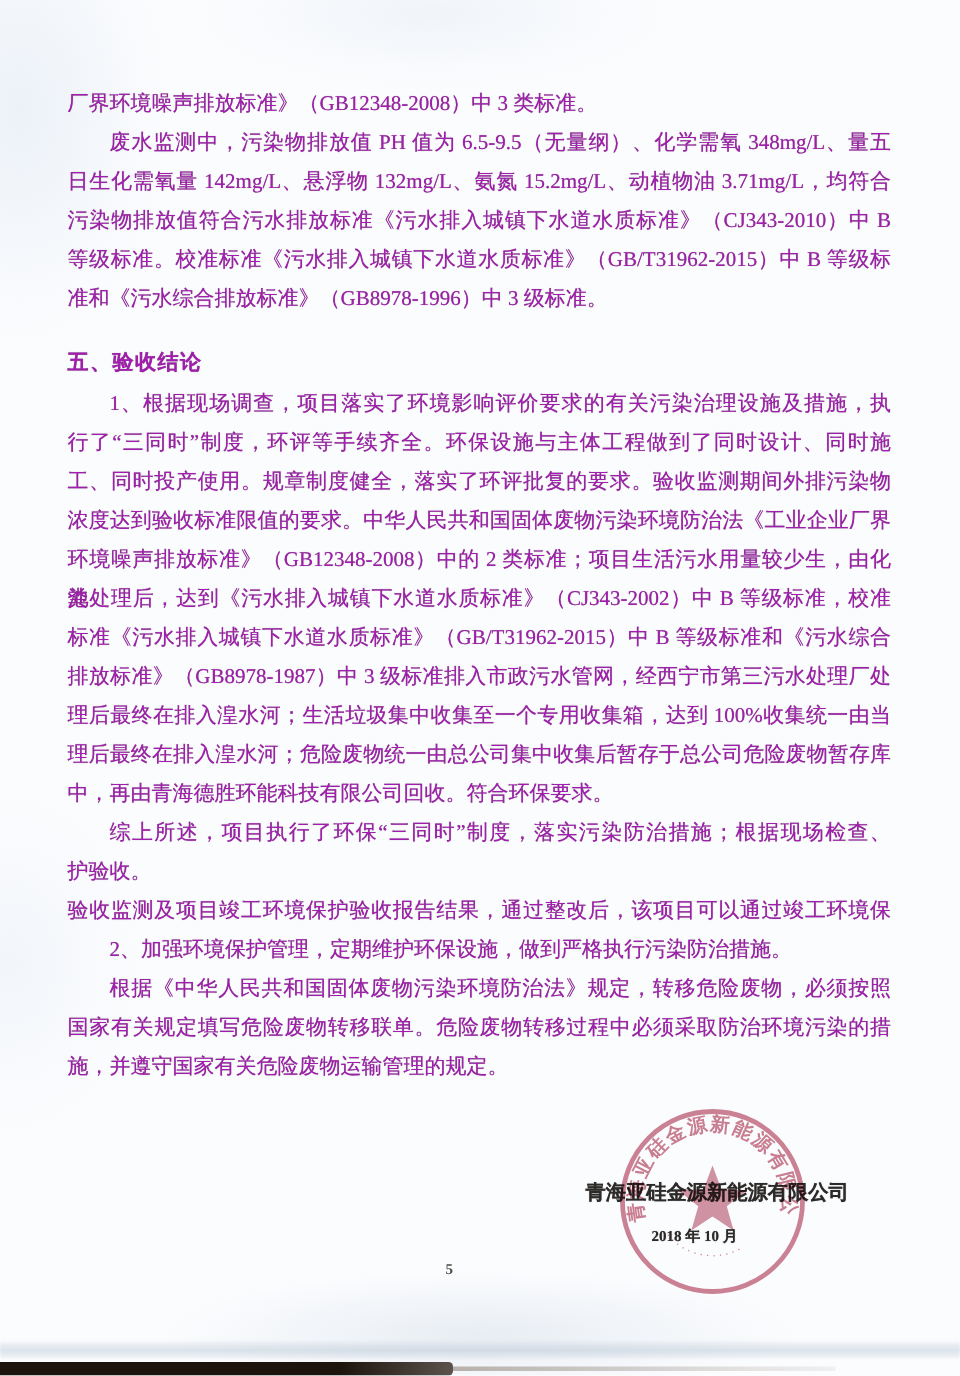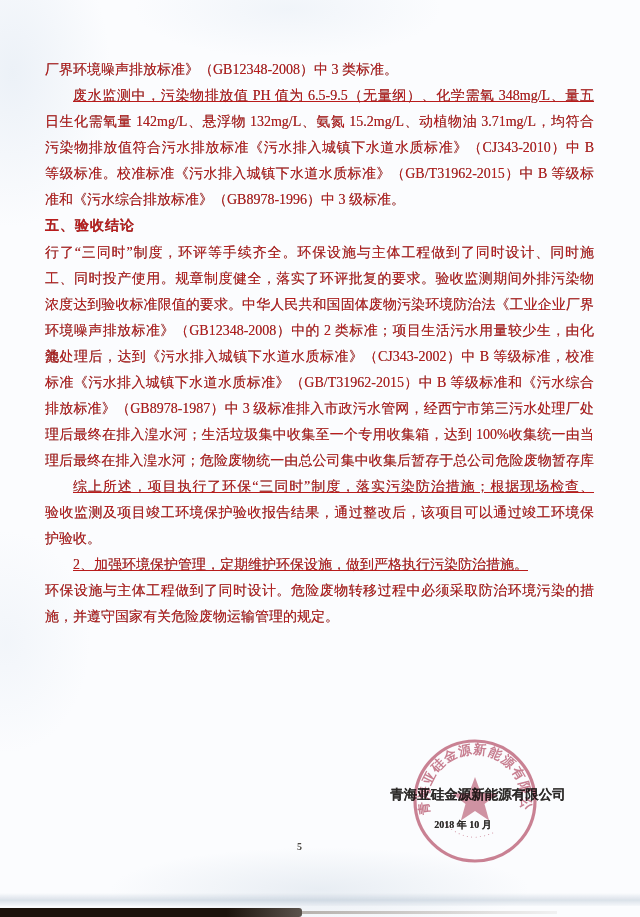--- a/index.html
+++ b/index.html
@@ -13,28 +13,28 @@
       radial-gradient(220px 70px at 45% 1%, rgba(176,198,221,.14), transparent 70%),
       radial-gradient(300px 60px at 50% 97%, rgba(165,185,205,.22), transparent 70%),
       #fbfcfe;
     font-family:"Liberation Serif","DejaVu Serif",serif;
   }
   .textbody{
     position:absolute; left:45px; top:57px; width:549px;
   }
   .line{
     font-size:14px; line-height:26px; height:26px;
-    color:#b91c1c;
+    color:#a21caf;
     text-align:justify; text-align-last:justify;
     text-shadow:0 0 .5px rgba(54,50,46,.65);
     white-space:normal;
   }
   .line.end{text-align-last:left;}
-  .line.heading{font-weight:bold; text-align-last:left; margin-top:0; margin-bottom:1px; letter-spacing:1px;}
-  .line.indent{text-indent:28px;text-decoration:underline;}
+  .line.heading{font-weight:bold; text-align-last:left; margin-top:17px; margin-bottom:1px; letter-spacing:1px;}
+  .line.indent{text-indent:28px;}
   .sig-company{
     position:absolute; top:787px; left:385px; width:186px;
     text-align:center; font-weight:bold; font-size:13.5px; line-height:16px;
     color:#2c2a28; text-shadow:0 0 .5px rgba(44,42,40,.7);
   }
   .sig-date{
     position:absolute; top:817px; left:391px; width:144px;
     text-align:center; font-weight:bold; font-size:10px; line-height:16px;
     color:#2c2a28; text-shadow:0 0 .5px rgba(44,42,40,.7);
   }
@@ -65,34 +65,37 @@
 <body>
 
 <div class="textbody">
     <div class="line end">厂界环境噪声排放标准》（GB12348-2008）中 3 类标准。</div>
     <div class="line full indent">废水监测中，污染物排放值 PH 值为 6.5-9.5（无量纲）、化学需氧 348mg/L、量五</div>
     <div class="line full">日生化需氧量 142mg/L、悬浮物 132mg/L、氨氮 15.2mg/L、动植物油 3.71mg/L，均符合</div>
     <div class="line full">污染物排放值符合污水排放标准《污水排入城镇下水道水质标准》（CJ343-2010）中 B</div>
     <div class="line full">等级标准。校准标准《污水排入城镇下水道水质标准》（GB/T31962-2015）中 B 等级标</div>
     <div class="line end">准和《污水综合排放标准》（GB8978-1996）中 3 级标准。</div>
     <div class="line heading">五、验收结论</div>
+    <div class="line full indent">1、根据现场调查，项目落实了环境影响评价要求的有关污染治理设施及措施，执</div>
     <div class="line full">行了“三同时”制度，环评等手续齐全。环保设施与主体工程做到了同时设计、同时施</div>
     <div class="line full">工、同时投产使用。规章制度健全，落实了环评批复的要求。验收监测期间外排污染物</div>
     <div class="line full">浓度达到验收标准限值的要求。中华人民共和国固体废物污染环境防治法《工业企业厂界</div>
     <div class="line full">环境噪声排放标准》（GB12348-2008）中的 2 类标准；项目生活污水用量较少生，由化粪</div>
     <div class="line full">池处理后，达到《污水排入城镇下水道水质标准》（CJ343-2002）中 B 等级标准，校准</div>
     <div class="line full">标准《污水排入城镇下水道水质标准》（GB/T31962-2015）中 B 等级标准和《污水综合</div>
     <div class="line full">排放标准》（GB8978-1987）中 3 级标准排入市政污水管网，经西宁市第三污水处理厂处</div>
     <div class="line full">理后最终在排入湟水河；生活垃圾集中收集至一个专用收集箱，达到 100%收集统一由当</div>
     <div class="line full">理后最终在排入湟水河；危险废物统一由总公司集中收集后暂存于总公司危险废物暂存库</div>
+    <div class="line end">中，再由青海德胜环能科技有限公司回收。符合环保要求。</div>
     <div class="line full indent">综上所述，项目执行了环保“三同时”制度，落实污染防治措施；根据现场检查、</div>
+    <div class="line end">护验收。</div>
     <div class="line full">验收监测及项目竣工环境保护验收报告结果，通过整改后，该项目可以通过竣工环境保</div>
-    <div class="line end">护验收。</div>
     <div class="line end indent">2、加强环境保护管理，定期维护环保设施，做到严格执行污染防治措施。</div>
-    <div class="line full">环保设施与主体工程做到了同时设计。危险废物转移过程中必须采取防治环境污染的措</div>
+    <div class="line full indent">根据《中华人民共和国固体废物污染环境防治法》规定，转移危险废物，必须按照</div>
+    <div class="line full">国家有关规定填写危险废物转移联单。危险废物转移过程中必须采取防治环境污染的措</div>
     <div class="line end">施，并遵守国家有关危险废物运输管理的规定。</div>
   </div>
 
 <div class="sig-company">青海亚硅金源新能源有限公司</div>
 <div class="sig-date">2018 年 10 月</div>
 
 <svg class="seal" viewBox="0 0 134 134" xmlns="http://www.w3.org/2000/svg">
   <g>
     <circle cx="67" cy="67" r="60" fill="none" stroke="#b9536a" stroke-width="3.2" opacity=".9"></circle>
     <polygon points="67,43 72.9,58.9 89.8,59.6 76.5,70.1 81.1,86.4 67,77 52.9,86.4 57.5,70.1 44.2,59.6 61.1,58.9" fill="#b9536a" opacity=".78"></polygon>

